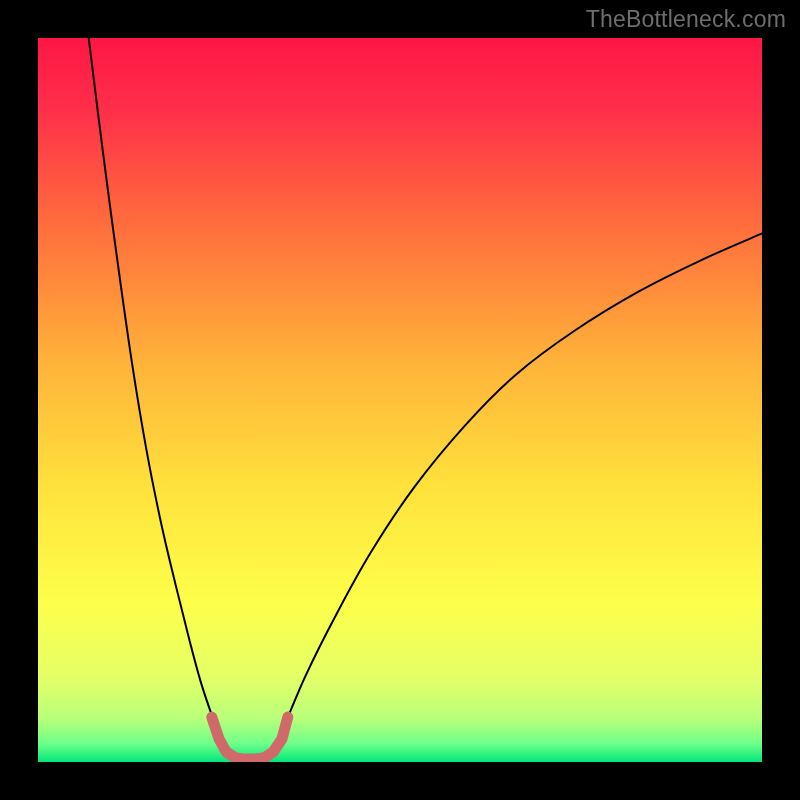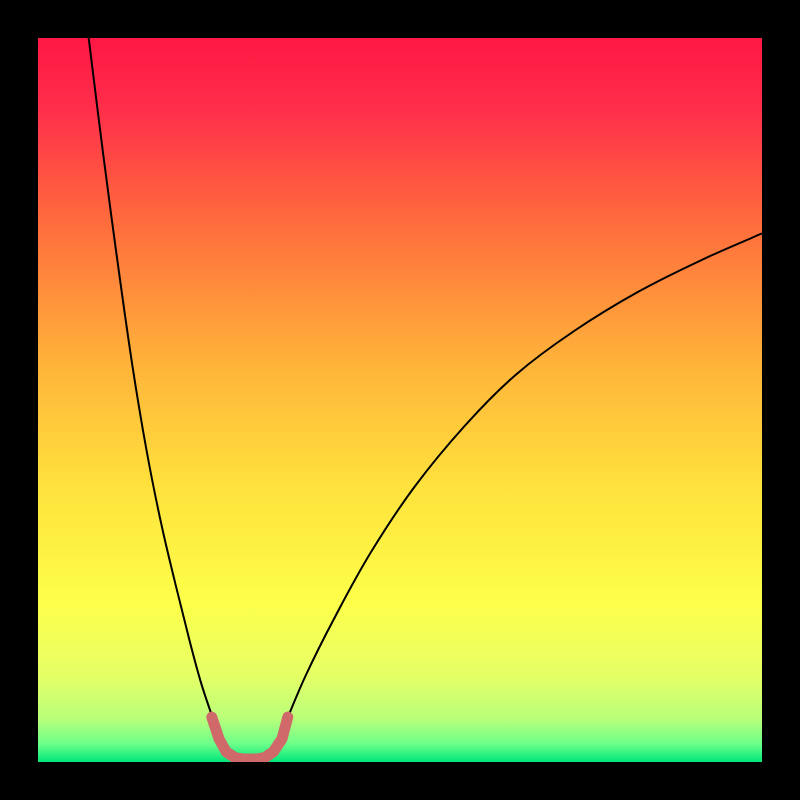--- a/index.html
+++ b/index.html
@@ -36,20 +36,21 @@
     font-weight: 400;
     letter-spacing: 0.2px;
     user-select: none;
   }
   svg { display: block; }
 </style>
 </head>
 <body>
 
 <div class="frame">
+  <div class="watermark">TheBottleneck.com</div>
 
   <div class="plot-area">
     <svg id="chart-svg" width="724" height="724" viewBox="0 0 724 724" preserveAspectRatio="none">
       <defs>
         <linearGradient id="bg-grad" x1="0" y1="0" x2="0" y2="1">
             <stop offset="0%" stop-color="#ff1744"></stop>
             <stop offset="10%" stop-color="#ff2f4a"></stop>
             <stop offset="25%" stop-color="#ff6a3d"></stop>
             <stop offset="45%" stop-color="#ffb33a"></stop>
             <stop offset="62%" stop-color="#ffe23c"></stop>

